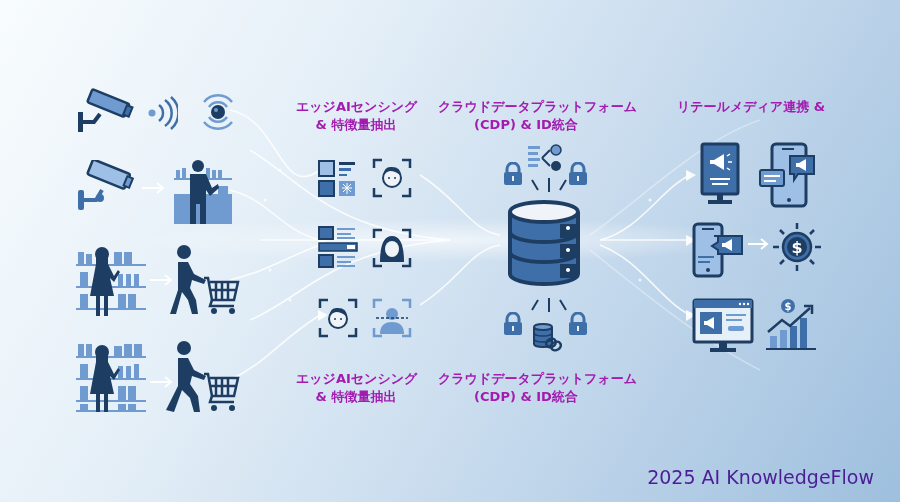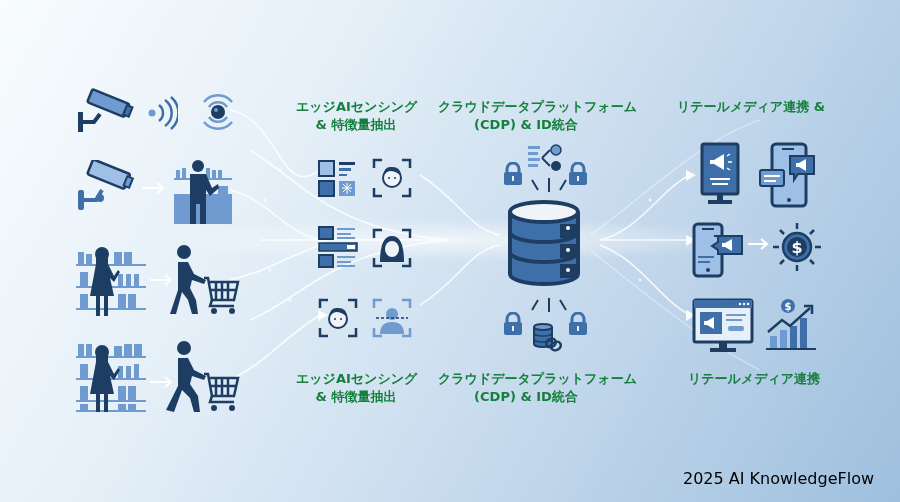--- a/index.html
+++ b/index.html
@@ -4,28 +4,28 @@
 <style>
   html, body { margin: 0; padding: 0; }
   body {
     width: 900px; height: 502px; overflow: hidden; position: relative;
     font-family: "DejaVu Sans", "Liberation Sans", sans-serif;
     background: linear-gradient(120deg, #f8fcfe 0%, #e6f0f8 30%, #c9dcee 60%, #9ebfde 100%);
   }
   .canvas { position: absolute; inset: 0; }
   .flows { position: absolute; inset: 0; pointer-events: none; }
   .label {
-    position: absolute; text-align: center; color: #15803d; font-weight: bold;
+    position: absolute; text-align: center; color: #a21caf; font-weight: bold;
     font-size: 13px; line-height: 18px; white-space: nowrap;
   }
   .label span { display: block; }
   .icon { position: absolute; }
   .footer {
-    position: absolute; right: 26px; bottom: 14px; color: #000000;
-    font-size: 16px; font-family: "DejaVu Sans", sans-serif;
+    position: absolute; right: 26px; bottom: 14px; color: #4c1d95;
+    font-size: 19px; font-family: "DejaVu Sans", sans-serif;
   }
 </style>
 </head>
 <body>
 
 <div class="canvas">
 
   <svg class="flows" width="900" height="502" viewBox="0 0 900 502">
     <defs>
       <radialGradient id="glow" cx="50%" cy="50%" r="50%">
@@ -329,21 +329,20 @@
     <g fill="none" stroke="#1d3d63" stroke-width="2.5">
       <ellipse cx="19" cy="21" rx="5" ry="4" transform="rotate(-30 19 21)"></ellipse>
       <ellipse cx="24" cy="24" rx="5" ry="4" transform="rotate(-30 24 24)"></ellipse>
     </g>
   </svg>
 
   <div class="label" style="left:666px;top:98px;width:170px;">
     <span>リテールメディア連携 &amp;</span>
   </div>
   <div class="label" style="left:666px;top:370px;width:176px;">
-    <span>リテールメディア連携</span>
   </div>
 
   <svg class="icon" style="left:700px;top:142px" width="40" height="64" viewBox="0 0 40 64">
     <rect x="2" y="2" width="36" height="50" rx="2" fill="#3f6fa8" stroke="#1d3d63" stroke-width="3"></rect>
     <path d="M10 18 H14 L24 12 V28 L14 22 H10 Z" fill="#ffffff"></path>
     <path d="M27 14 L30 12 M28 20 H32 M27 26 L30 28" stroke="#ffffff" stroke-width="1.5"></path>
     <rect x="10" y="36" width="20" height="2" fill="#ffffff"></rect>
       <rect x="12" y="41" width="16" height="2" fill="#ffffff"></rect>
     <rect x="17" y="52" width="6" height="6" fill="#1d3d63"></rect>
       <rect x="8" y="58" width="24" height="4" fill="#1d3d63"></rect>

